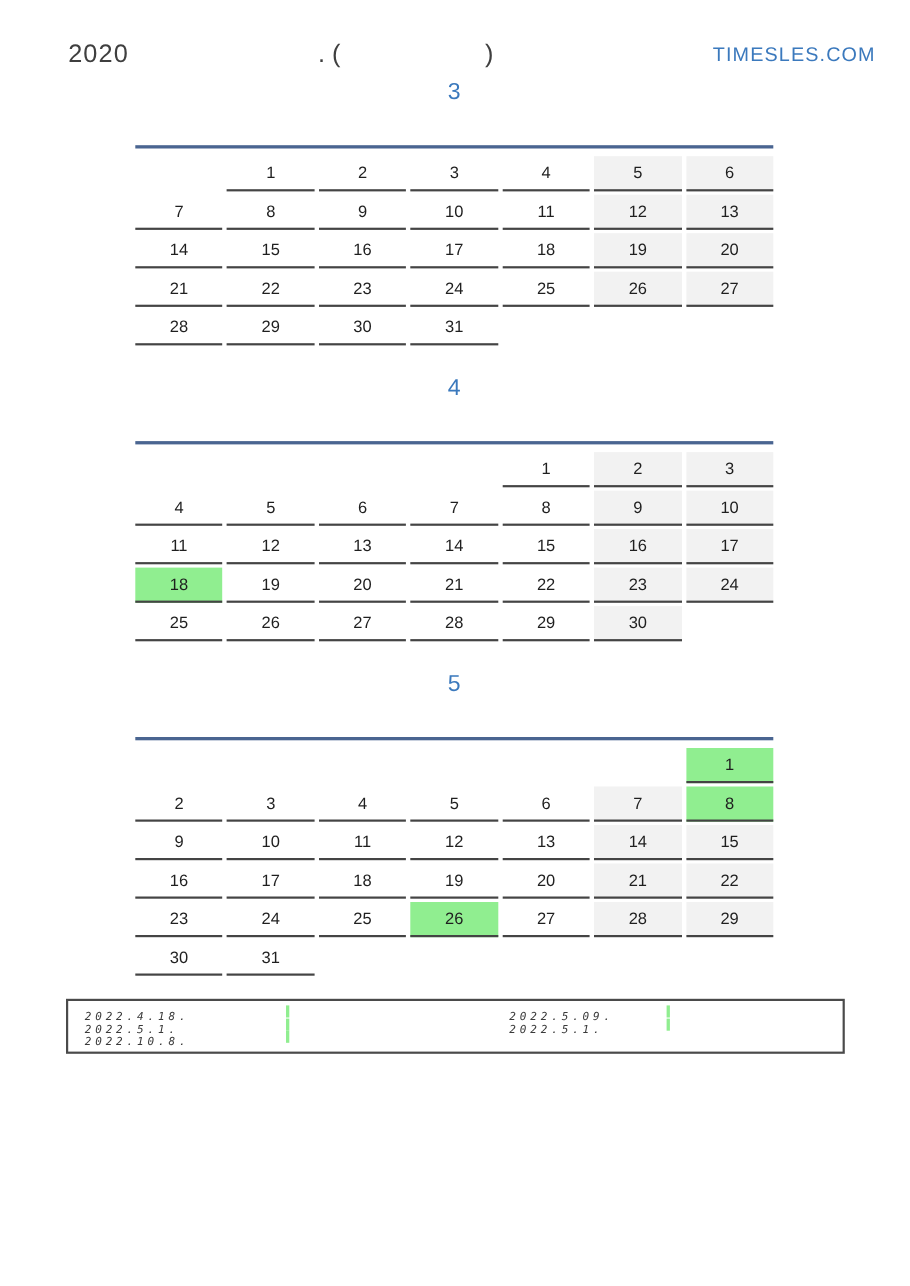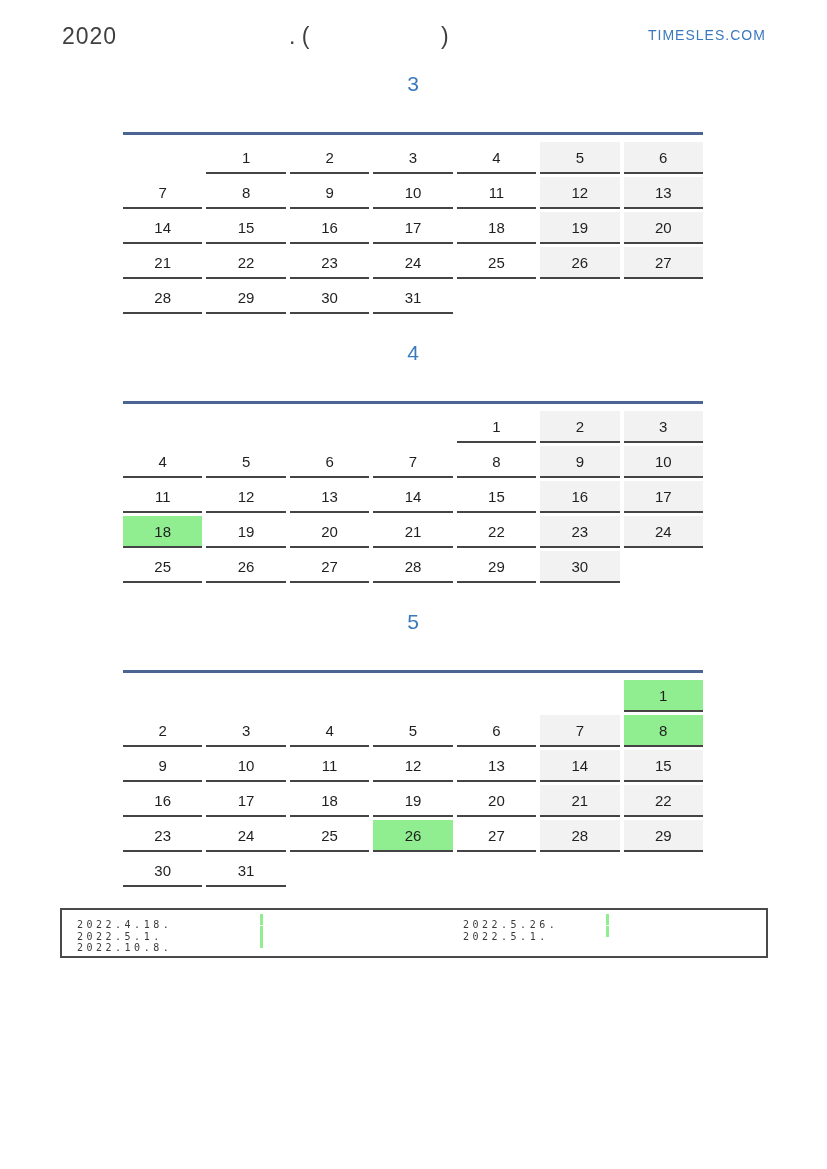--- a/index.html
+++ b/index.html
@@ -1,46 +1,46 @@
 <!DOCTYPE html>
 <html><head>
 <meta charset="utf-8">
 <style>
   html,body{margin:0;padding:0;}
   body{
     width:827px;height:1169px;position:relative;background:#ffffff;
     font-family:"Liberation Sans",sans-serif;color:#1f1f1f;overflow:hidden;
   }
   
-  .hdr{position:absolute;top:4px;left:0;width:827px;height:60px;}
+  .hdr{position:absolute;top:16px;left:0;width:827px;height:60px;}
   .hdr .year{position:absolute;left:62px;top:19px;font-size:23px;letter-spacing:1px;color:#3f3f3f;}
   .hdr .mid-open{position:absolute;left:289px;top:19px;font-size:23px;color:#3f3f3f;}
   .hdr .mid-close{position:absolute;left:441px;top:19px;font-size:23px;color:#3f3f3f;}
-  .hdr .site{position:absolute;left:648px;top:23px;font-size:14px;letter-spacing:1px;
+  .hdr .site{position:absolute;left:648px;top:23px;font-size:18px;letter-spacing:1px;
     color:#3b79bd;text-decoration:none;cursor:pointer;}
   
   .month{position:absolute;left:123px;width:580px;}
   .month.m0{top:70px;}
   .month.m1{top:339px;}
   .month.m2{top:608px;}
   .month-title{height:28px;line-height:28px;text-align:center;font-size:21px;color:#3b79bd;}
   .month-rule{height:3px;background:#4a6591;margin-top:34px;}
   .grid{display:grid;grid-template-columns:repeat(7,1fr);column-gap:4px;row-gap:3px;margin-top:7px;}
   .cell{height:30px;line-height:31px;text-align:center;font-size:15px;}
   .cell.day{border-bottom:2px solid #444444;}
   .cell.weekend{background:#f2f2f2;}
   .cell.holiday{background:#90ee90;}
   .cell.empty{background:transparent;}
   
   .legend-box{position:absolute;left:60px;top:908px;width:708px;height:50px;
     box-sizing:border-box;border:2px solid #4a4a4a;background:#ffffff;}
   .legend-col{position:absolute;top:4px;}
   .legend-col.col-left{left:15px;width:300px;}
   .legend-col.col-right{left:401px;width:300px;}
-  .legend-entry{position:relative;height:11.5px;}
+  .legend-entry{position:relative;height:11.5px;font-style:italic;}
   .legend-date{font-family:"DejaVu Sans Mono",monospace;font-size:10px;line-height:11.5px;
     letter-spacing:3.5px;color:#3a3a3a;white-space:nowrap;}
   .legend-bar{position:absolute;top:0;width:3px;height:11px;background:#90ee90;}
   .col-left .legend-bar{left:183px;}
   .col-right .legend-bar{left:143px;}
 </style>
 </head>
 <body>
 
 <div class="hdr">
@@ -183,16 +183,16 @@
     </div>
 </div>
 
 <div class="legend-box">
   <div class="legend-col col-left">
       <div class="legend-entry"><span class="legend-date">2022.4.18.</span><span class="legend-bar"></span></div>
       <div class="legend-entry"><span class="legend-date">2022.5.1.</span><span class="legend-bar"></span></div>
       <div class="legend-entry"><span class="legend-date">2022.10.8.</span><span class="legend-bar"></span></div>
     </div>
   <div class="legend-col col-right">
-      <div class="legend-entry"><span class="legend-date">2022.5.26.</span><span class="legend-bar"></span></div>
+      <div class="legend-entry"><span class="legend-date">2022.5.09.</span><span class="legend-bar"></span></div>
       <div class="legend-entry"><span class="legend-date">2022.5.1.</span><span class="legend-bar"></span></div>
     </div>
 </div>
 
 </body></html>

